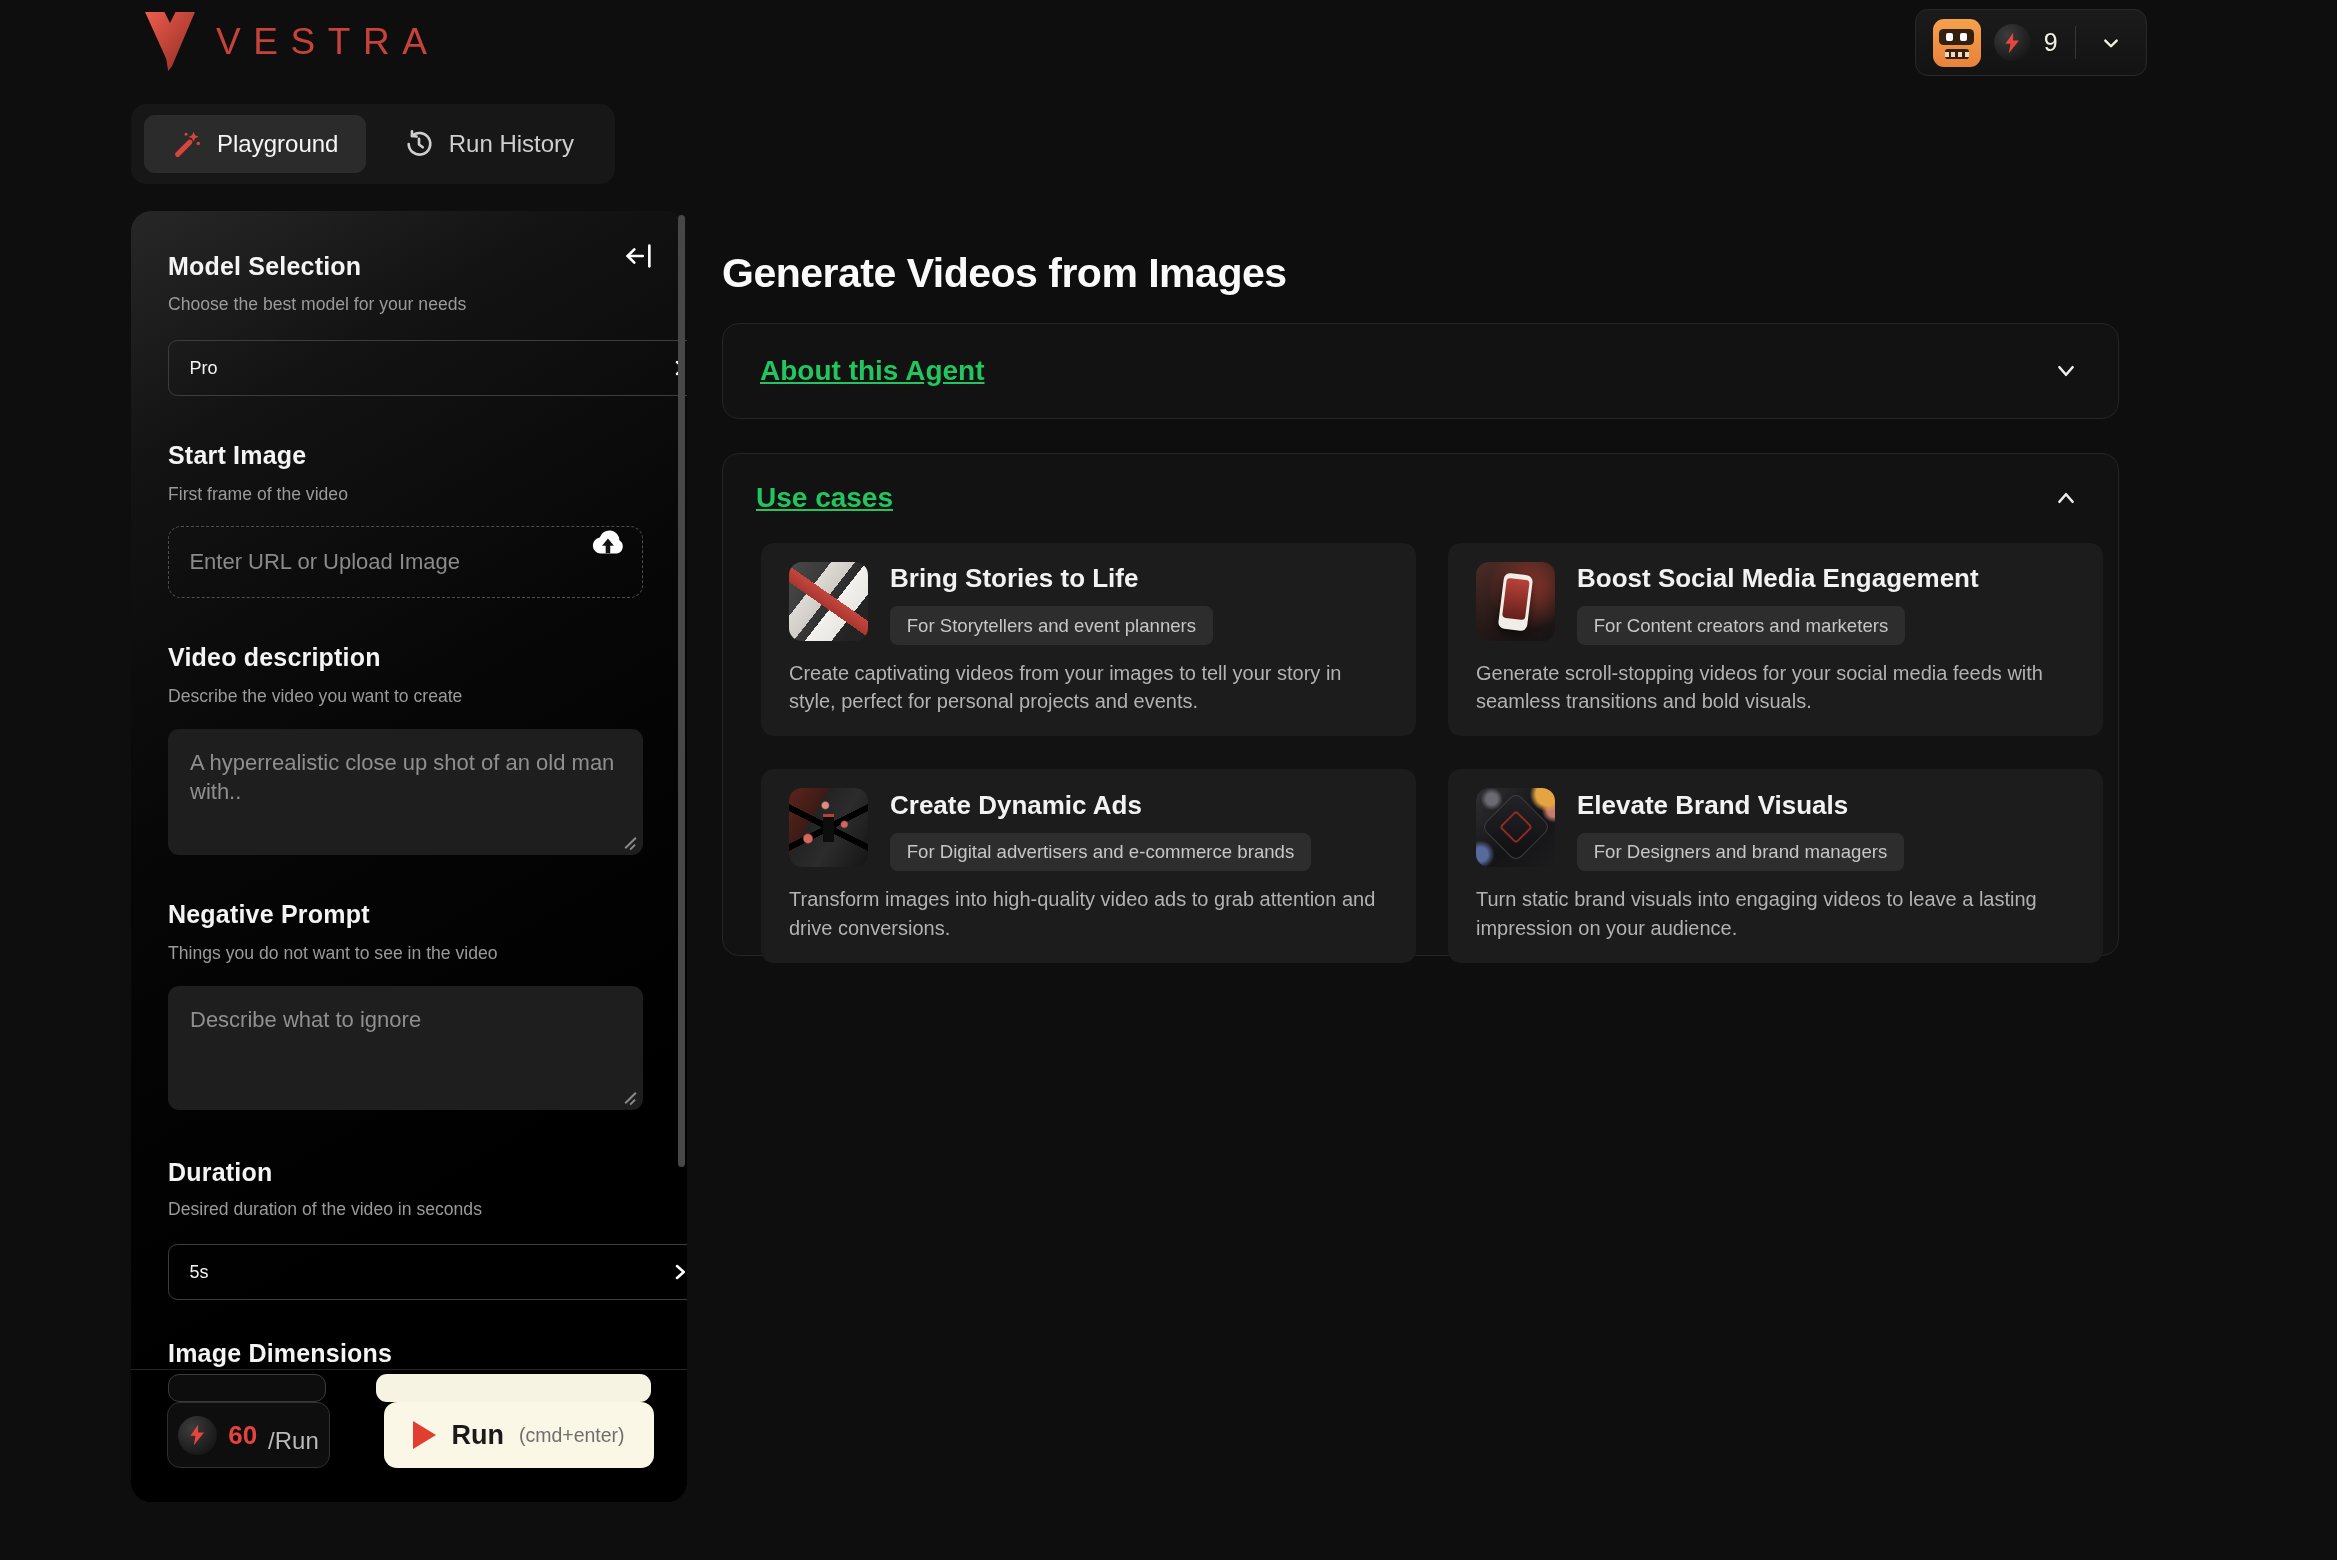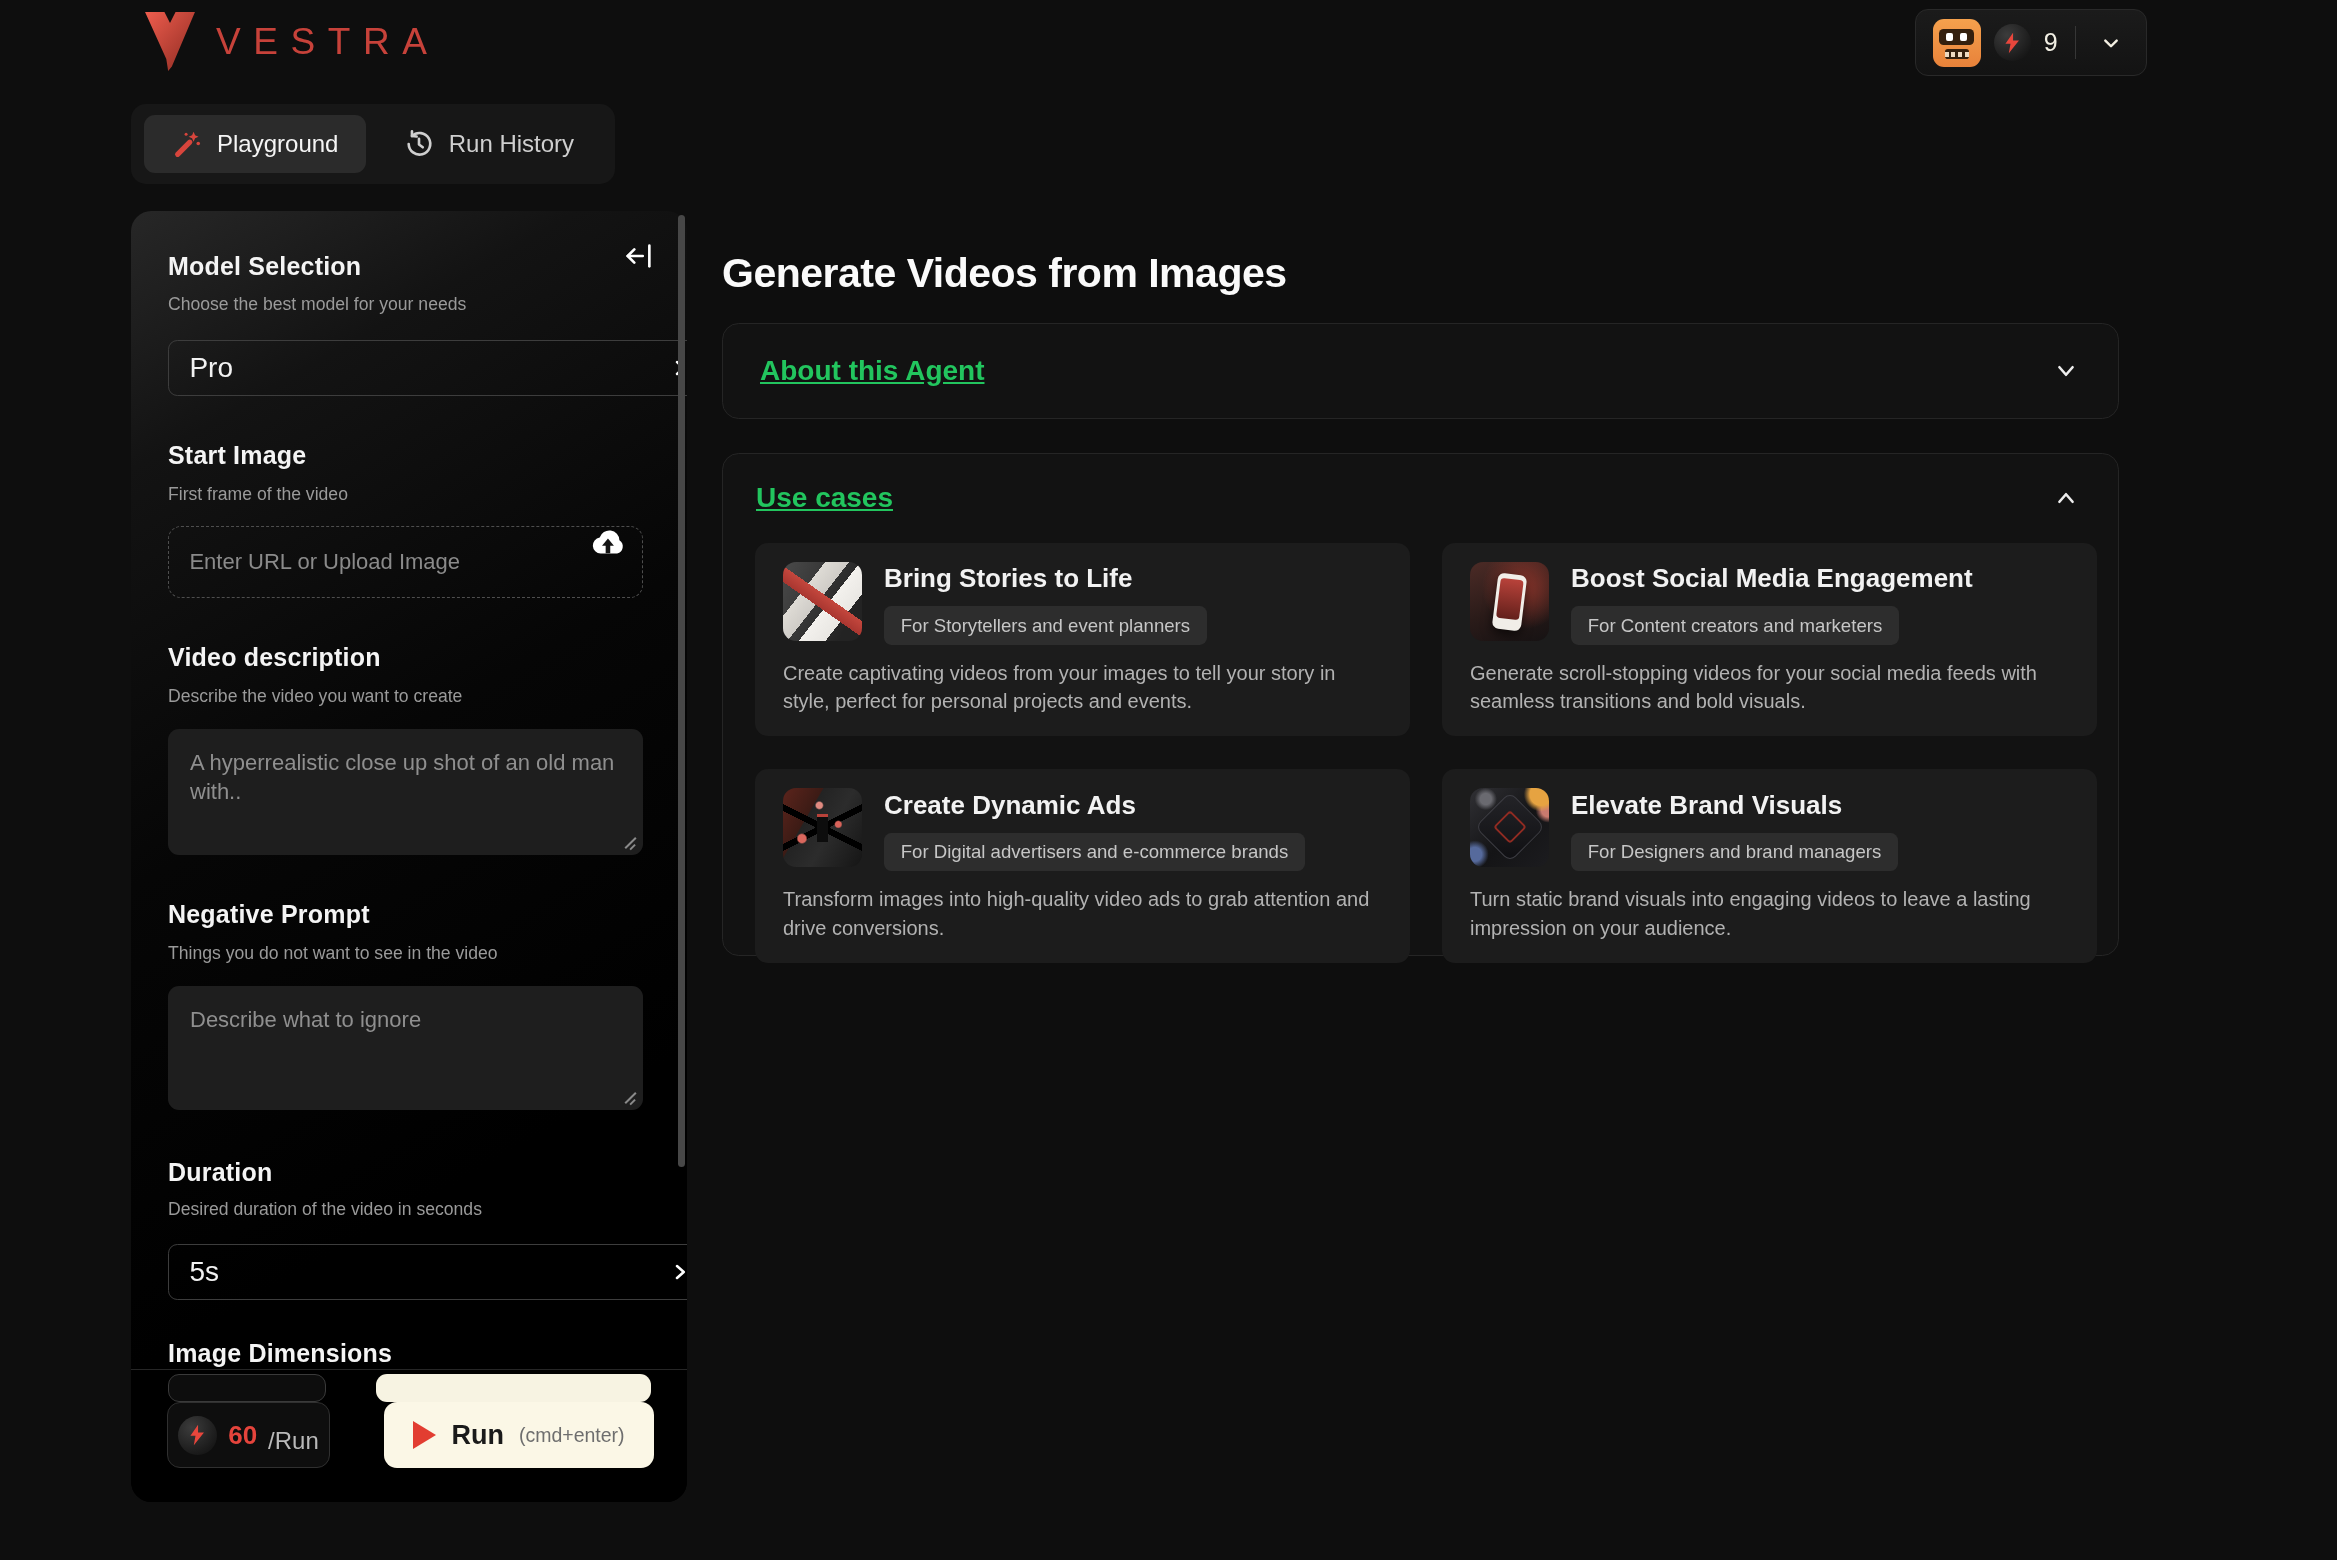--- a/index.html
+++ b/index.html
@@ -44,21 +44,21 @@
     border-radius: 20.4px; overflow: hidden;
     background: linear-gradient(150deg, #272727 0%, #131313 16%, #060606 42%, #000 72%);
   }
   .collapse-btn { position: absolute; right: 32px; top: 28px; width: 33px; height: 33px; display: flex; align-items: center; justify-content: center; cursor: pointer; background: none; border: none; }
   .sb-label { position: absolute; left: 37px; font-size: 25px; font-weight: 700; color: #f4f4f4; letter-spacing: 0.2px; }
   .sb-sub { position: absolute; left: 37px; font-size: 17.6px; color: #9a9a9a; }
   .sb-select {
     position: absolute; left: 37px; width: 545px; height: 56px;
     border: 0.9px solid #3d3d3d; border-radius: 9.3px; background: transparent;
     display: flex; align-items: center; justify-content: space-between;
-    padding: 0 20.4px; font-size: 28px; color: #f2f2f2; cursor: pointer; font-family: inherit;
+    padding: 0 20.4px; font-size: 18px; color: #f2f2f2; cursor: pointer; font-family: inherit;
   }
   .start-input {
     position: absolute; left: 37px; top: 315px; width: 475px; height: 72px;
     border: 1.9px dashed #4e4e4e; border-radius: 13px;
     display: flex; padding: 0 13px 0 20.4px; gap: 13px;
   }
   .start-input input { flex: 1; background: transparent; border: none; outline: none; font-size: 22px; color: #e8e8e8; font-family: inherit; min-width: 0; }
   .start-input input::placeholder { color: #8a8a8a; }
   .upload-btn { background: none; border: none; display: flex; cursor: pointer; }
   .area-wrap { position: absolute; left: 37px; width: 475px; }
@@ -103,21 +103,21 @@
     position: absolute; left: 722px; top: 323px; width: 1397px; height: 96px;
     background: #121212; border: 0.9px solid #252525; border-radius: 16.7px;
     display: flex; align-items: center; justify-content: space-between; padding: 0 37px; cursor: pointer;
   }
   .sec-title { font-size: 28px; font-weight: 700; color: #22c55e; text-decoration: underline; }
   .usecases-card {
     position: absolute; left: 722px; top: 453px; width: 1397px; height: 503px;
     background: #121212; border: 0.9px solid #252525; border-radius: 16.7px;
   }
   .uc-head-row { position: absolute; left: 33px; right: 37px; top: 28px; display: flex; align-items: center; justify-content: space-between; cursor: pointer; }
-  .uc-grid { position: absolute; left: 32px; top: 89px; display: grid; grid-template-columns: 655px 655px; column-gap: 32px; row-gap: 33px; }
+  .uc-grid { position: absolute; left: 38px; top: 89px; display: grid; grid-template-columns: 655px 655px; column-gap: 32px; row-gap: 33px; }
   .uc-card { background: #1c1c1c; border-radius: 13px; padding: 18.6px 28px 20.4px; min-height: 173px; }
   .uc-top { display: flex; gap: 22px; }
   .uc-thumb { width: 79px; height: 79px; border-radius: 13px; flex-shrink: 0; position: relative; overflow: hidden; }
   .uc-title { font-size: 26px; font-weight: 700; color: #f2f2f2; margin-top: 1.9px; }
   .uc-tag { display: inline-block; margin-top: 12px; background: #2d2d2d; border-radius: 7.4px; padding: 8.3px 16.7px; font-size: 18.6px; color: #c6c6c6; }
   .uc-desc { margin-top: 14px; font-size: 20px; line-height: 1.42; color: #b2b2b2; max-width: 608px; }
 
   
   .t0 { background:
     linear-gradient(35deg, transparent 44%, #a93630 44%, #c4473d 56%, transparent 56%),

